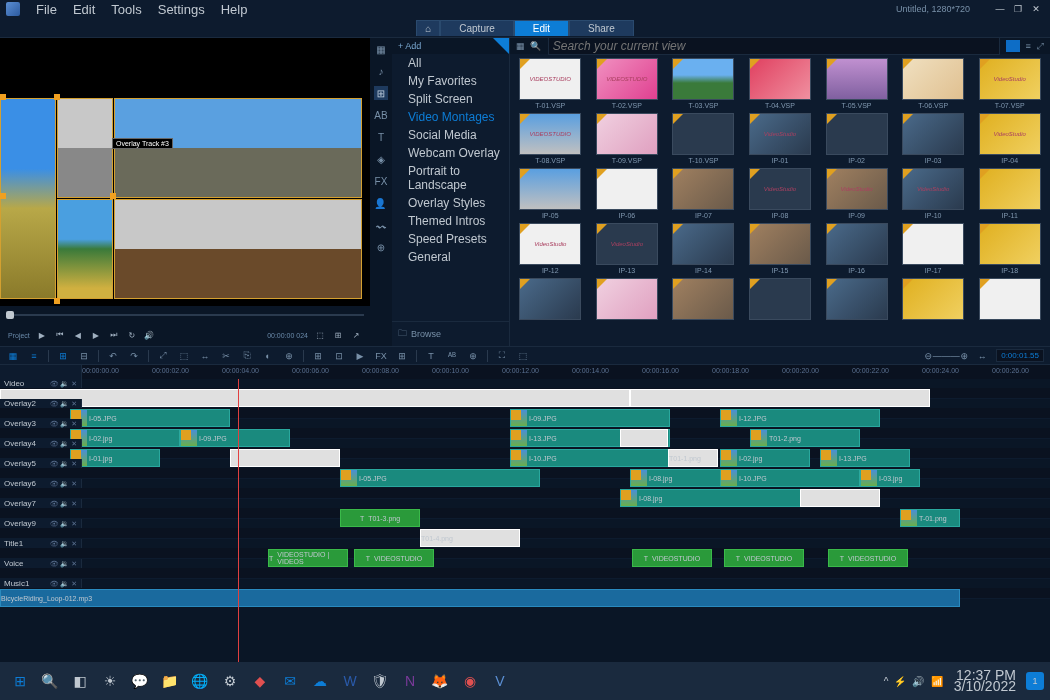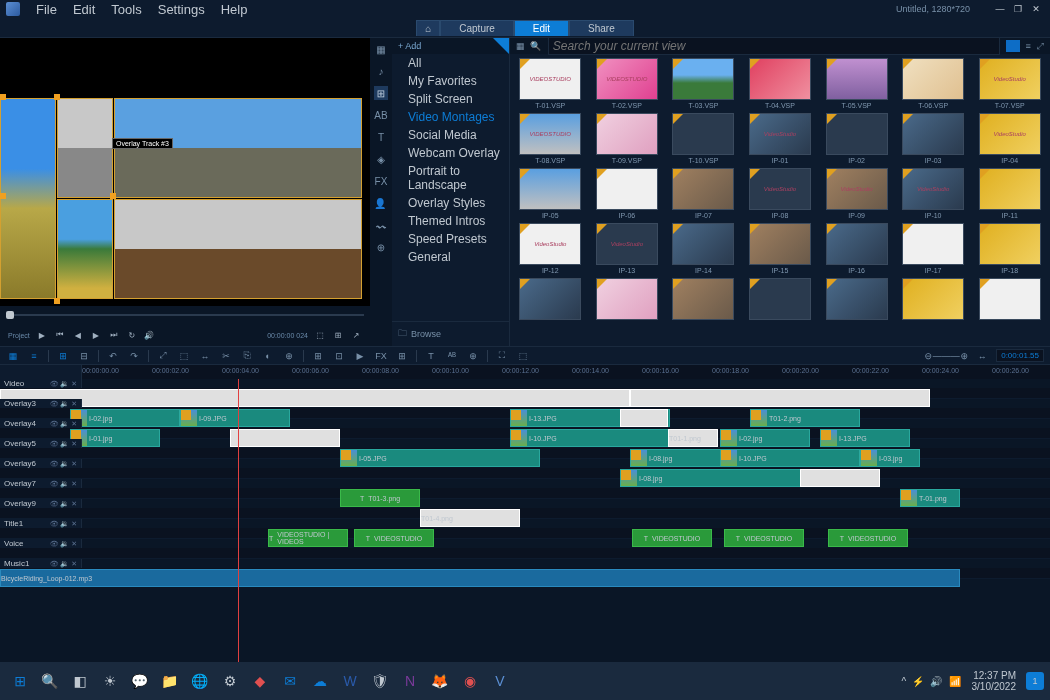--- a/index.html
+++ b/index.html
@@ -84,21 +84,21 @@
 .tl-clip .cthumb { width: 16px; height: 100%; background: linear-gradient(#4a8fd6,#6aae4a); margin-right: 2px; }
 .tl-clip .cbadge { position: absolute; top: 0; left: 0; width: 10px; height: 10px; background: #e0a020; }
 .tl-clip.white { background: #e0e0e0; border-color: #fff; }
 .tl-clip.title { background: #2a9a3a; border-color: #3aba4a; justify-content: center; }
 .tl-clip.music { background: #1a6a9e; border-color: #2a8abe; }
 .playhead { position: absolute; top: 0; bottom: 0; width: 1px; background: #e04040; z-index: 10; }
 
 .taskbar { height: 38px; background: #1a2a3e; display: flex; align-items: center; padding: 0 6px; gap: 4px; }
 .taskbar .tbtn { width: 28px; height: 28px; display: flex; align-items: center; justify-content: center; cursor: pointer; border-radius: 3px; font-size: 14px; }
 .taskbar .tspacer { flex: 1; }
-.taskbar .clock { text-align: right; font-size: 10px; line-height: 11px; padding: 0 6px; }
+.taskbar .clock { text-align: right; font-size: 14px; line-height: 11px; padding: 0 6px; }
 .t-bg2 { background: linear-gradient(135deg,#f090c0,#e04090); }
 .t-bg3 { background: linear-gradient(to bottom,#6ab0f0 40%,#3a7a3a 60%); }
 .t-bg4 { background: linear-gradient(135deg,#e04060,#f090a0); }
 .t-bg5 { background: linear-gradient(to bottom,#c090d0,#8060a0); }
 .t-bg6 { background: linear-gradient(135deg,#f0e0c0,#e0c090); }
 .t-bg7 { background: linear-gradient(135deg,#e0b020,#f0d060); }
 .t-bg8 { background: linear-gradient(to bottom,#5a9fe0,#c0c0c0); }
 .t-bg9 { background: linear-gradient(135deg,#f0d0e0,#e0a0c0); }
 .t-bg10 { background: #2a3a4e; }
 .t-bg11 { background: linear-gradient(135deg,#4a6a8a,#2a3a4e); }
@@ -511,20 +511,31 @@
           <span class="name">Video</span>
           <span class="icons">👁 🔉 ✕</span>
         </div>
         <div class="tl-lane">
           <div class="tl-clip white" style="left: 0px; width: 630px;"></div>
           <div class="tl-clip white" style="left: 630px; width: 300px;"></div>
         </div>
       </div>
       <div class="tl-track">
         <div class="tl-head">
+          <span class="name">Overlay2</span>
+          <span class="icons">👁 🔉 ✕</span>
+        </div>
+        <div class="tl-lane">
+          <div class="tl-clip " style="left: 70px; width: 160px;"><div class="cbadge"></div><div class="cthumb"></div>I-05.JPG</div>
+          <div class="tl-clip " style="left: 510px; width: 160px;"><div class="cbadge"></div><div class="cthumb"></div>I-09.JPG</div>
+          <div class="tl-clip " style="left: 720px; width: 160px;"><div class="cbadge"></div><div class="cthumb"></div>I-12.JPG</div>
+        </div>
+      </div>
+      <div class="tl-track">
+        <div class="tl-head">
           <span class="name">Overlay3</span>
           <span class="icons">👁 🔉 ✕</span>
         </div>
         <div class="tl-lane">
           <div class="tl-clip " style="left: 70px; width: 110px;"><div class="cbadge"></div><div class="cthumb"></div>I-02.jpg</div>
           <div class="tl-clip " style="left: 180px; width: 110px;"><div class="cbadge"></div><div class="cthumb"></div>I-09.JPG</div>
           <div class="tl-clip " style="left: 510px; width: 160px;"><div class="cbadge"></div><div class="cthumb"></div>I-13.JPG</div>
           <div class="tl-clip white" style="left: 620px; width: 48px;"></div>
           <div class="tl-clip " style="left: 750px; width: 110px;"><div class="cbadge"></div><div class="cthumb"></div>T01-2.png</div>
         </div>

